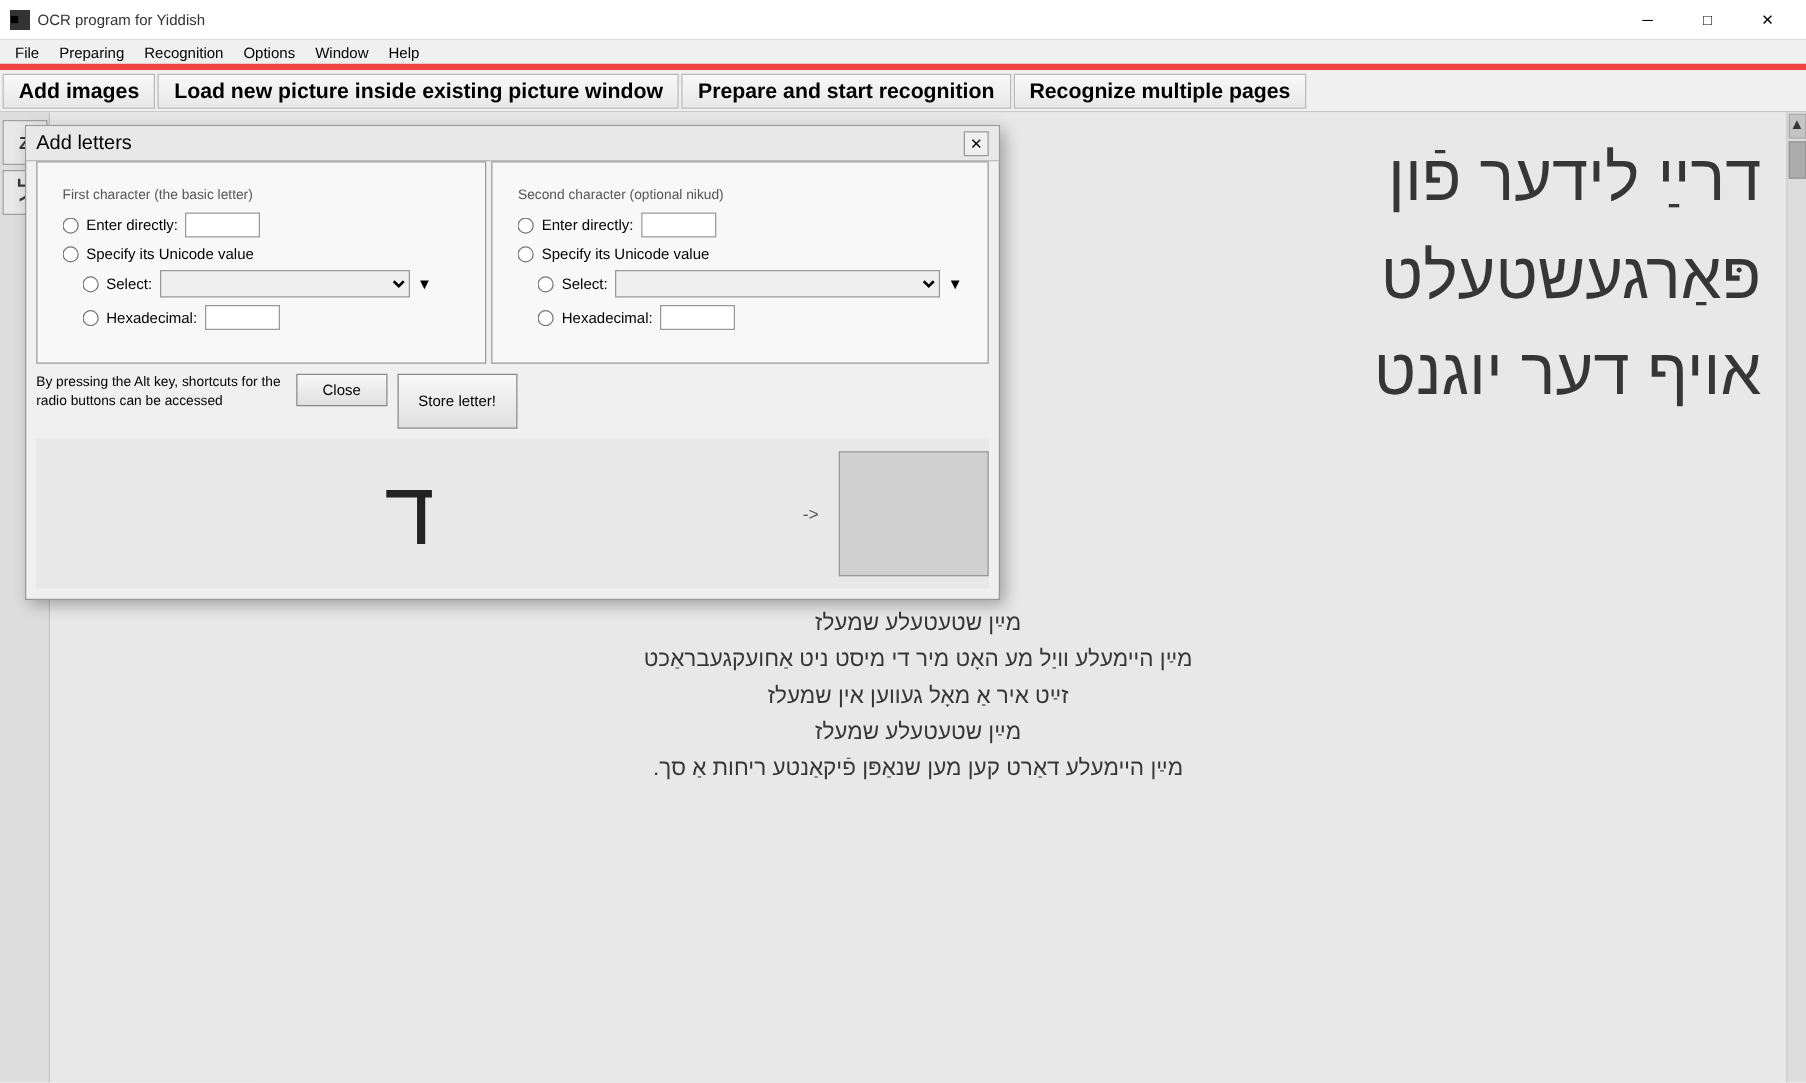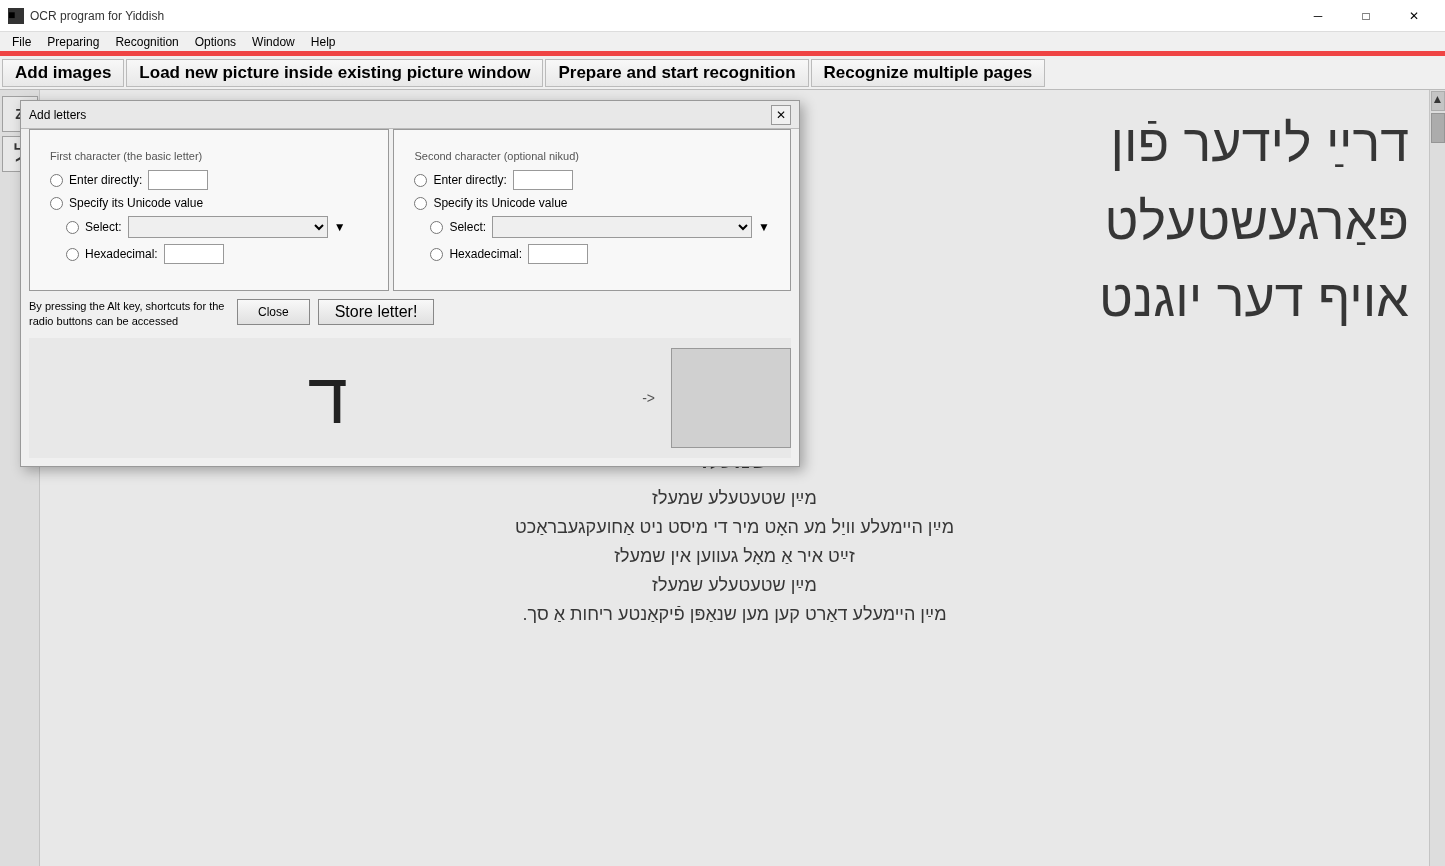--- a/index.html
+++ b/index.html
@@ -83,21 +83,21 @@
       position: absolute; top: 10px; left: 20px;
       width: 780px; background: #f0f0f0;
       border: 1px solid #999; box-shadow: 4px 4px 12px rgba(0,0,0,0.3);
       z-index: 20;
     }
     .dialog-titlebar {
       display: flex; align-items: center; justify-content: space-between;
       background: #e8e8e8; height: 28px; padding: 0 8px;
       border-bottom: 1px solid #bbb;
     }
-    .dialog-title { font-size: 12px; font-weight: normal; }
+    .dialog-title { font-size: 16px; font-weight: normal; }
     .dialog-close-btn {
       width: 20px; height: 20px; border: 1px solid #999;
       background: #f0f0f0; cursor: pointer; font-size: 12px;
       display: flex; align-items: center; justify-content: center;
     }
 
     
     .letters-section { padding: 6px 8px; }
     .letters-label { font-size: 12px; margin-bottom: 4px; }
     .letters-box {
@@ -135,23 +135,23 @@
       display: flex; padding: 0 8px 8px 8px; gap: 8px;
       align-items: flex-start;
     }
     .hint-text { font-size: 11px; width: 200px; line-height: 1.4; }
     .btn-close {
       height: 26px; padding: 0 20px; border: 1px solid #888;
       background: linear-gradient(to bottom, #f8f8f8, #e0e0e0);
       cursor: pointer; font-size: 12px;
     }
     .btn-store {
-      height: 26px; padding: 0 16px; border: 1px solid #888;
+      height: 44px; padding: 0 16px; border: 1px solid #888;
       background: linear-gradient(to bottom, #f8f8f8, #e0e0e0);
-      cursor: pointer; font-size: 16px;
+      cursor: pointer; font-size: 12px;
     }
 
     
     .preview-area {
       display: flex; align-items: center; justify-content: center;
       height: 120px; background: #e8e8e8; margin: 0 8px 8px 8px;
       position: relative;
     }
     .preview-letter {
       font-size: 72px; color: #222;

